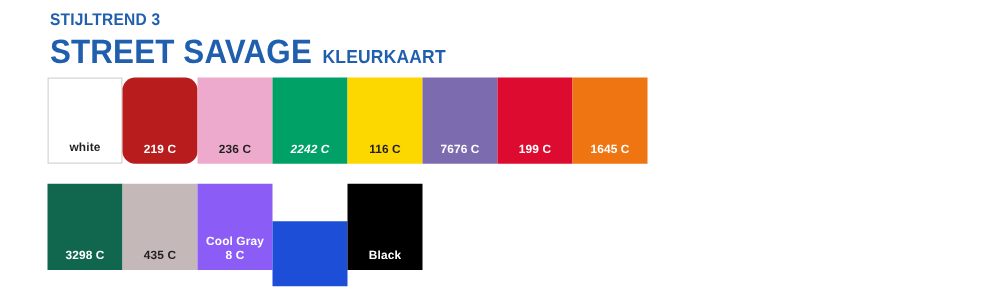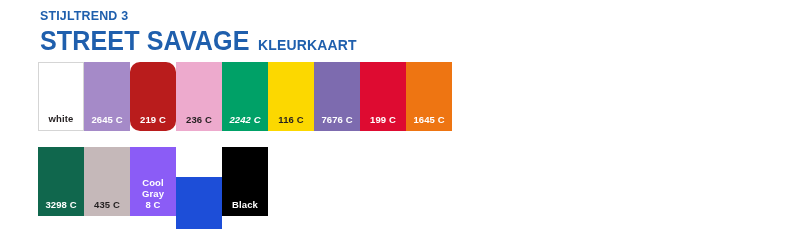--- a/index.html
+++ b/index.html
@@ -62,21 +62,21 @@
   }
   
   .row {
     position: absolute;
     display: flex;
   }
   #row-1 { left: 38px; top: 62px; }
   #row-2 { left: 38px; top: 147px; }
 
   .swatch {
-    width: 46px;
+    width: 60px;
     height: 69px;
     box-sizing: border-box;
     position: relative;
     display: flex;
     align-items: flex-end;
     justify-content: center;
   }
   .swatch.bordered {
     border: 1px solid #d5d5d5;
   }
@@ -102,23 +102,20 @@
     <div class="eyebrow">STIJLTREND 3</div>
     <div class="titleline">
       <span class="title-main">STREET SAVAGE</span>
       <span class="title-sub">KLEURKAART</span>
     </div>
   </div>
 
   <div class="row" id="row-1">
       <div class="swatch bordered" style="background-color: rgb(255, 255, 255);">
         <div class="swatch-label dark-text">white</div>
-      </div>
-      <div class="swatch" style="background-color: rgb(165, 138, 200);">
-        <div class="swatch-label light-text">2645 C</div>
       </div>
       <div class="swatch" style="background-color: #b91c1c; border-radius: 10px;">
         <div class="swatch-label light-text">219 C</div>
       </div>
       <div class="swatch" style="background-color: rgb(237, 170, 205);">
         <div class="swatch-label dark-text">236 C</div>
       </div>
       <div class="swatch" style="background-color: rgb(0, 161, 103); font-style: italic;">
         <div class="swatch-label light-text">2242 C</div>
       </div>

